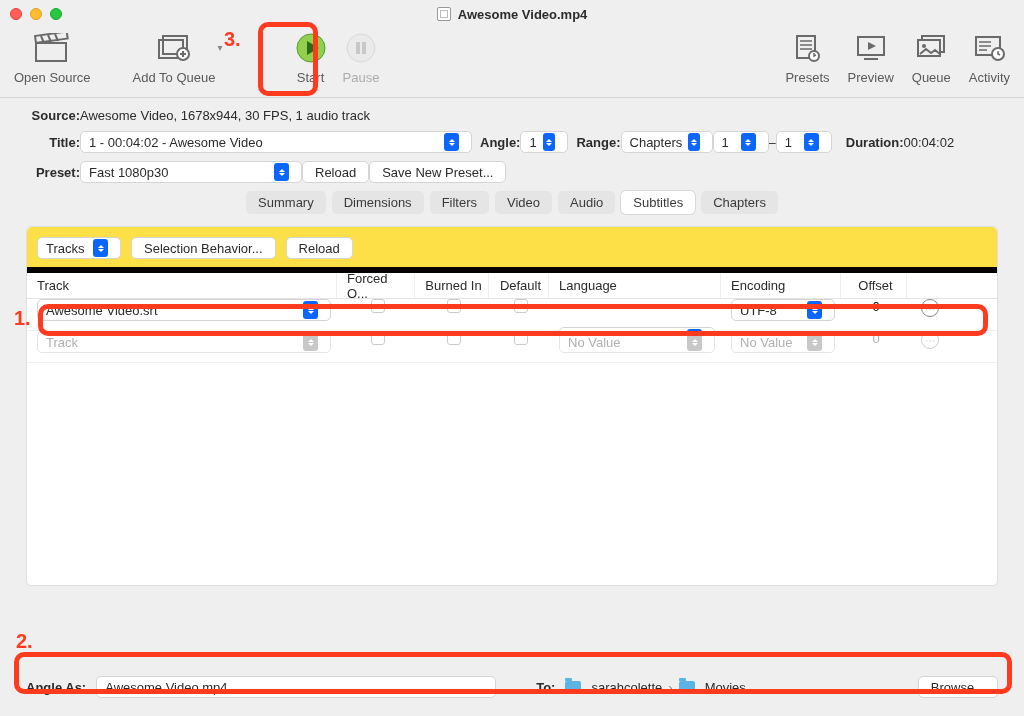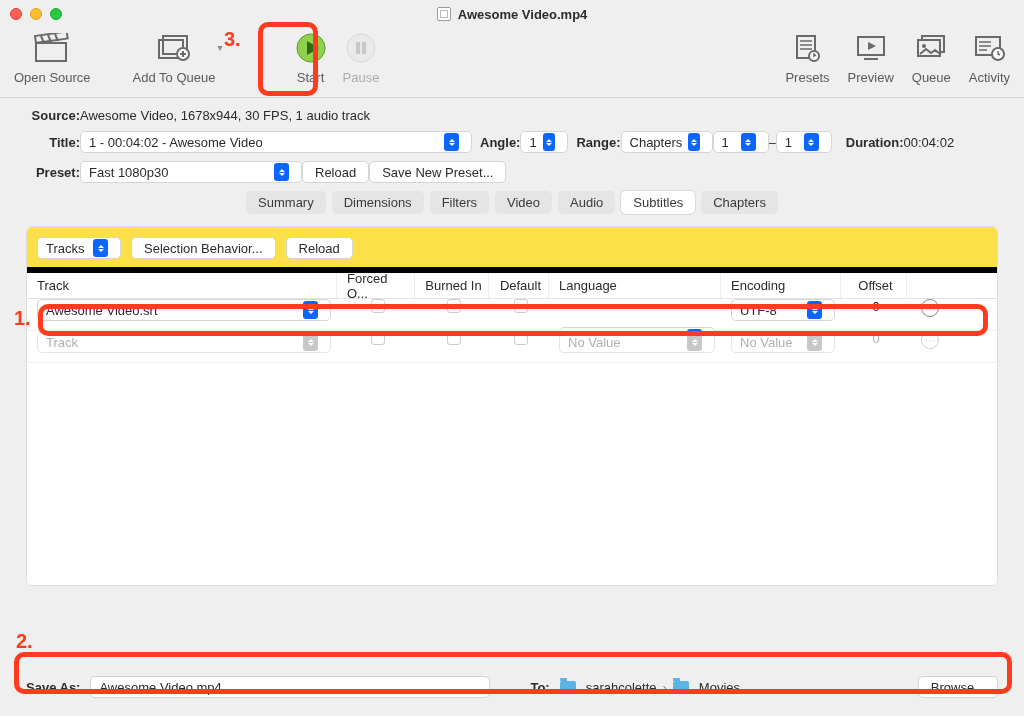--- a/index.html
+++ b/index.html
@@ -350,21 +350,21 @@
         <span>0</span>
       </div>
     <div class="td c-act">
         <span class="actcirc" style="opacity:.4;">⋯</span>
       </div>
   </div>
 </div>
 
 <div class="bottom">
   <div class="bottom-row">
-    <span class="lbl-sm">Save As:</span>
+    <span class="lbl-sm">Angle As:</span>
     <div class="txtin">
         <span>Awesome Video.mp4</span>
       </div>
     <span class="lbl-sm" style="margin-left:30px;">To:</span>
     <div class="crumb">
       <span class="folder-ic"></span>
       <span>sarahcolette</span>
       <span style="color:#888;">›</span>
       <span class="folder-ic"></span>
       <span>Movies</span>

